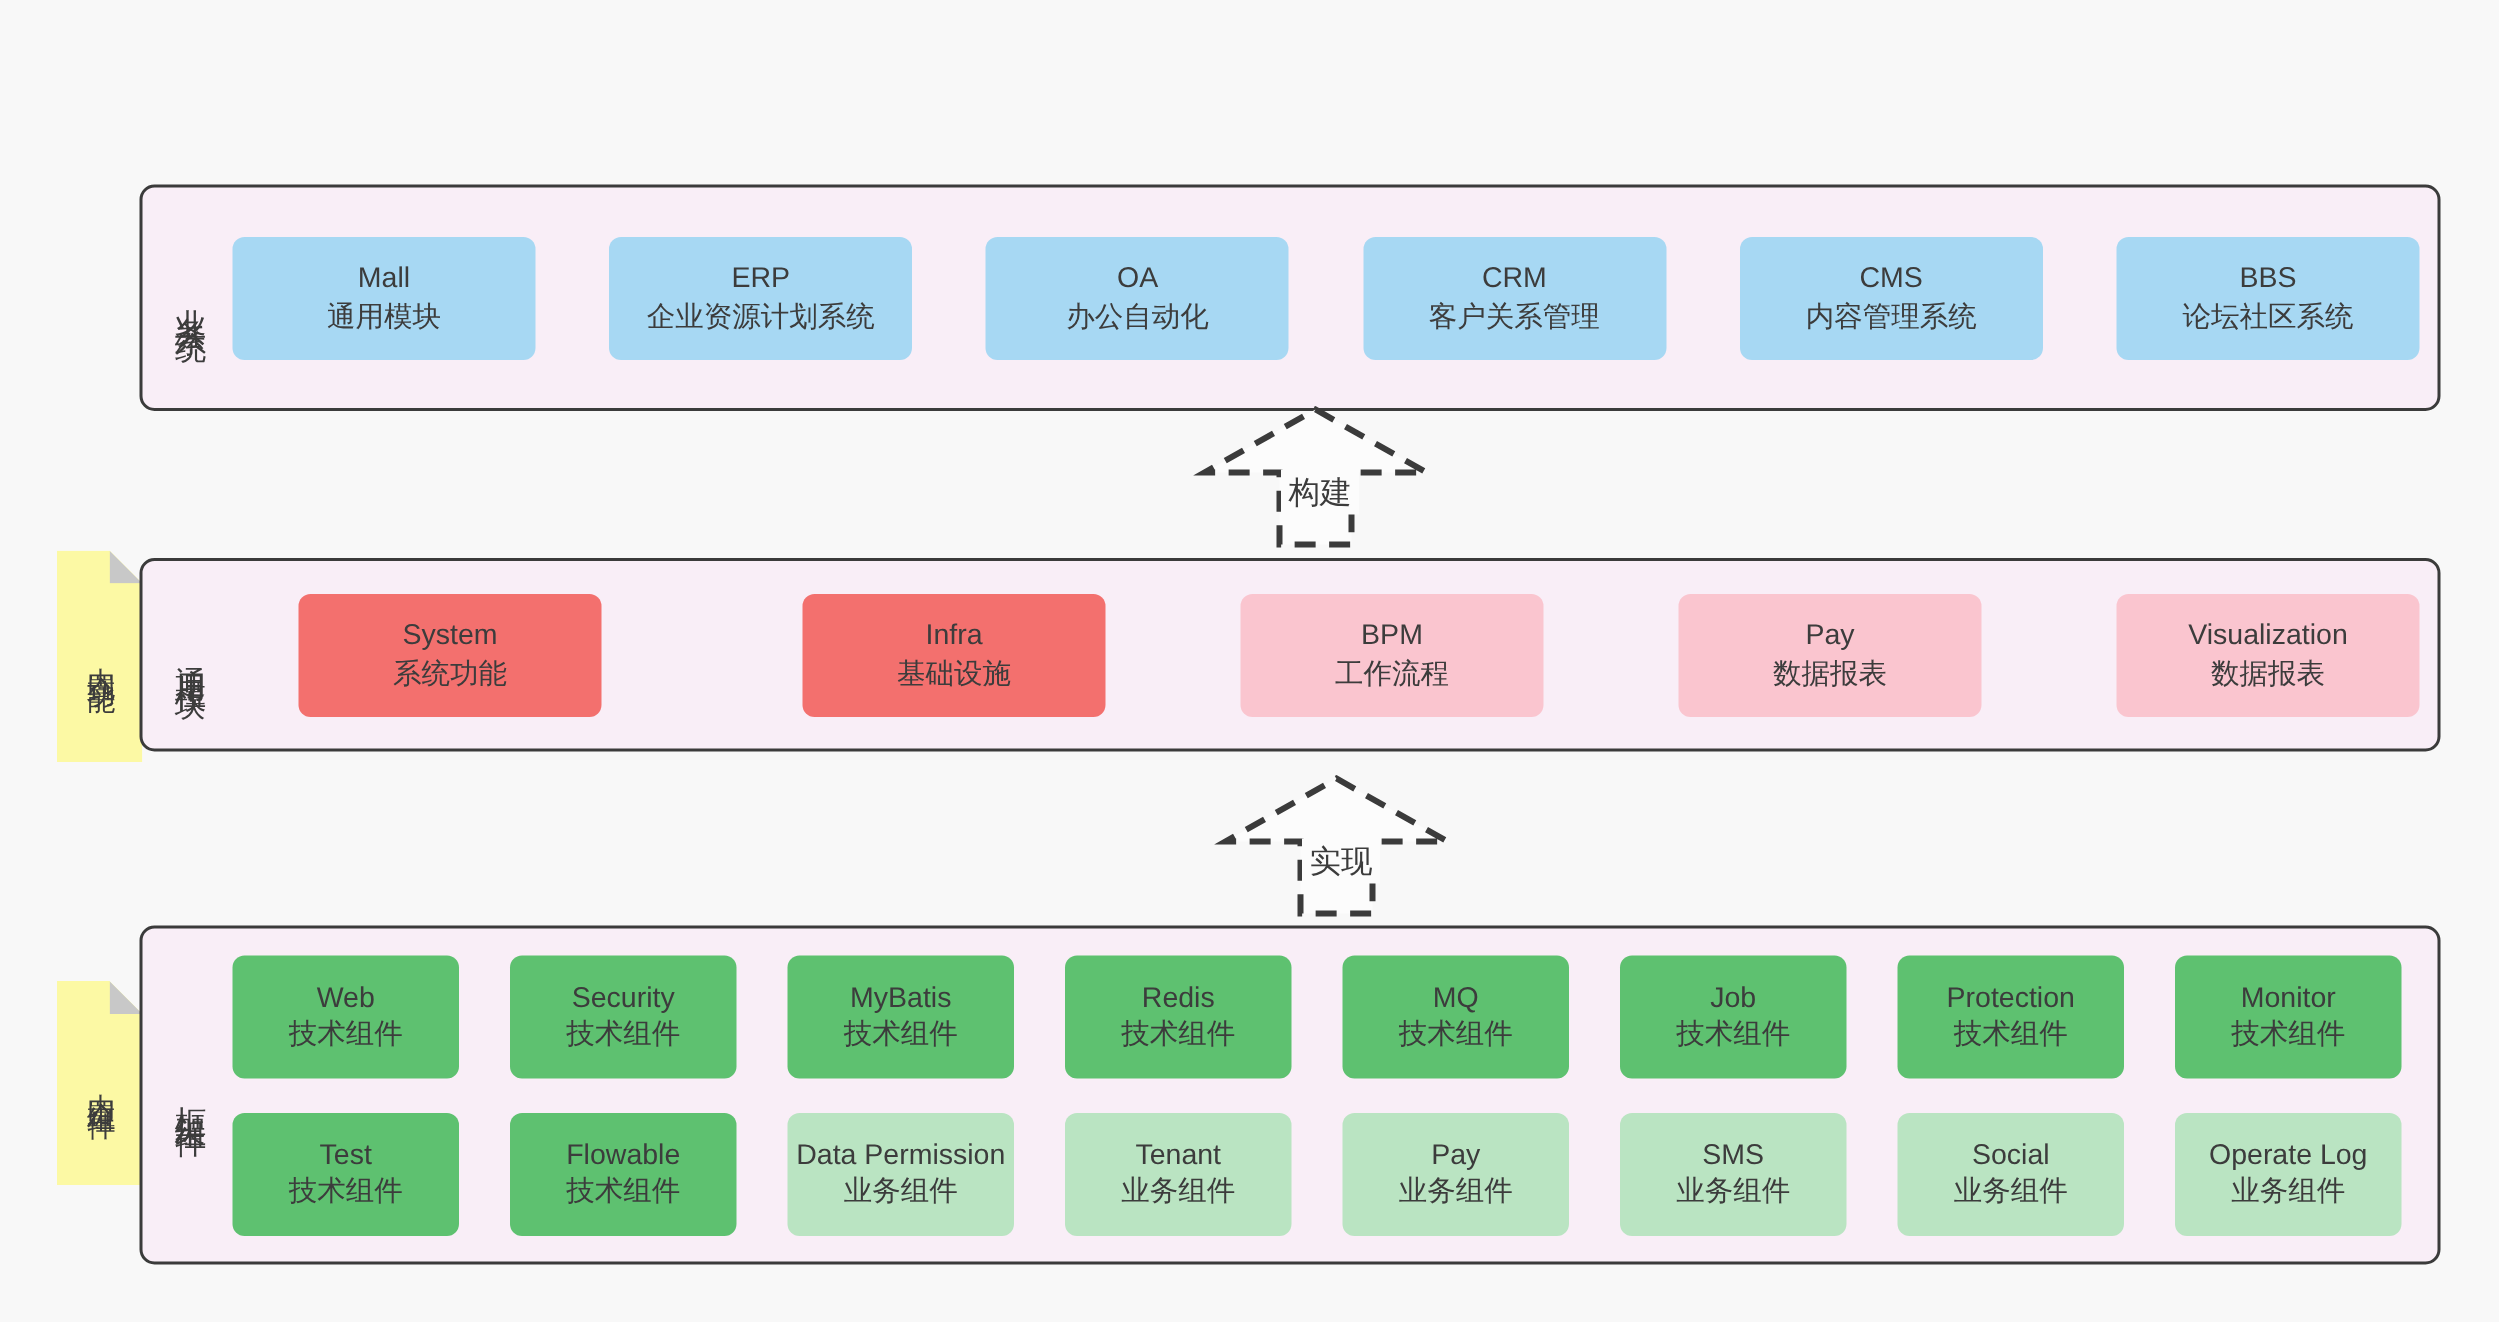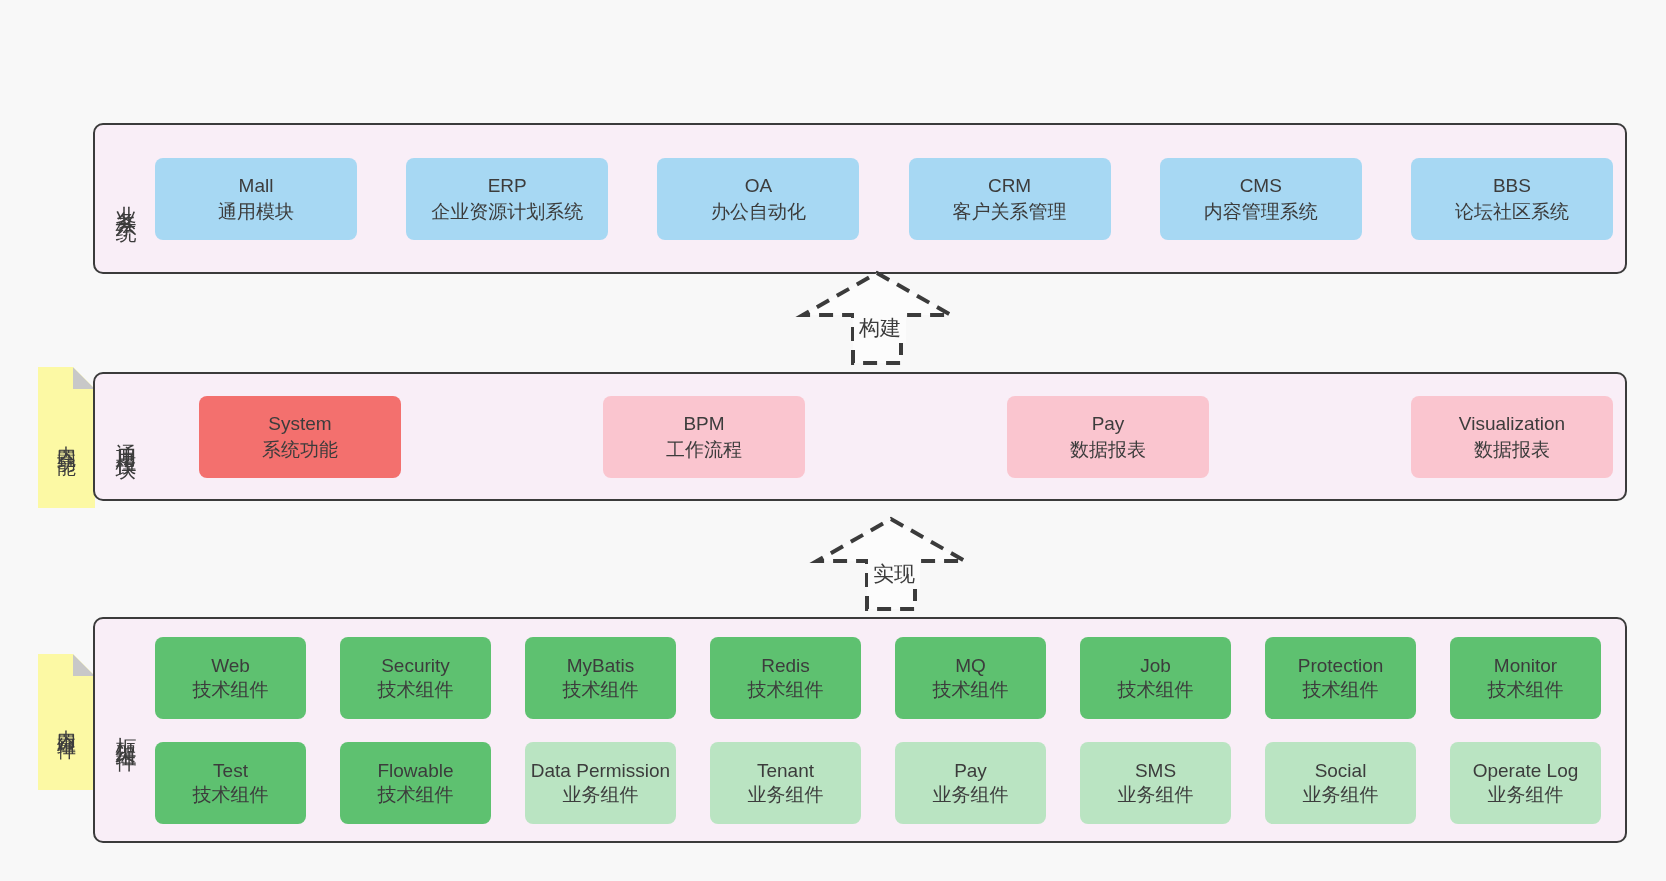--- a/index.html
+++ b/index.html
@@ -127,20 +127,24 @@
   <span class="arrow-label">构建</span>
 </div>
 
 <div class="layer layer-mid">
   <div class="layer-label">通用模块</div>
   <div class="boxes">
     <div class="box v-red">
       <div>System</div>
       <div>系统功能</div>
     </div>
+    <div class="box v-red">
+      <div>Infra</div>
+      <div>基础设施</div>
+    </div>
     <div class="box v-pink">
       <div>BPM</div>
       <div>工作流程</div>
     </div>
     <div class="box v-pink">
       <div>Pay</div>
       <div>数据报表</div>
     </div>
     <div class="box v-pink">
       <div>Visualization</div>

